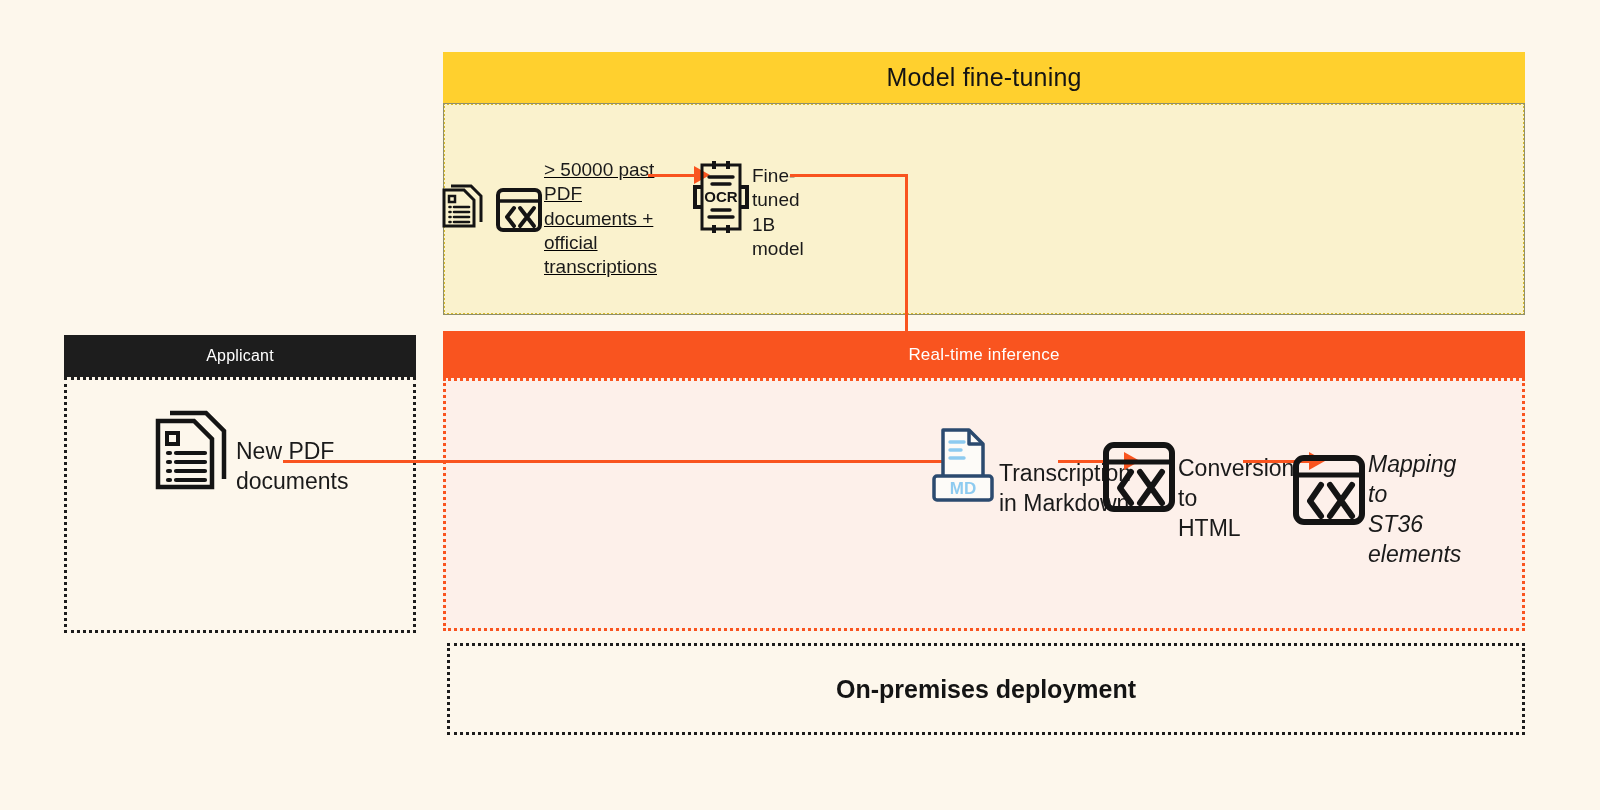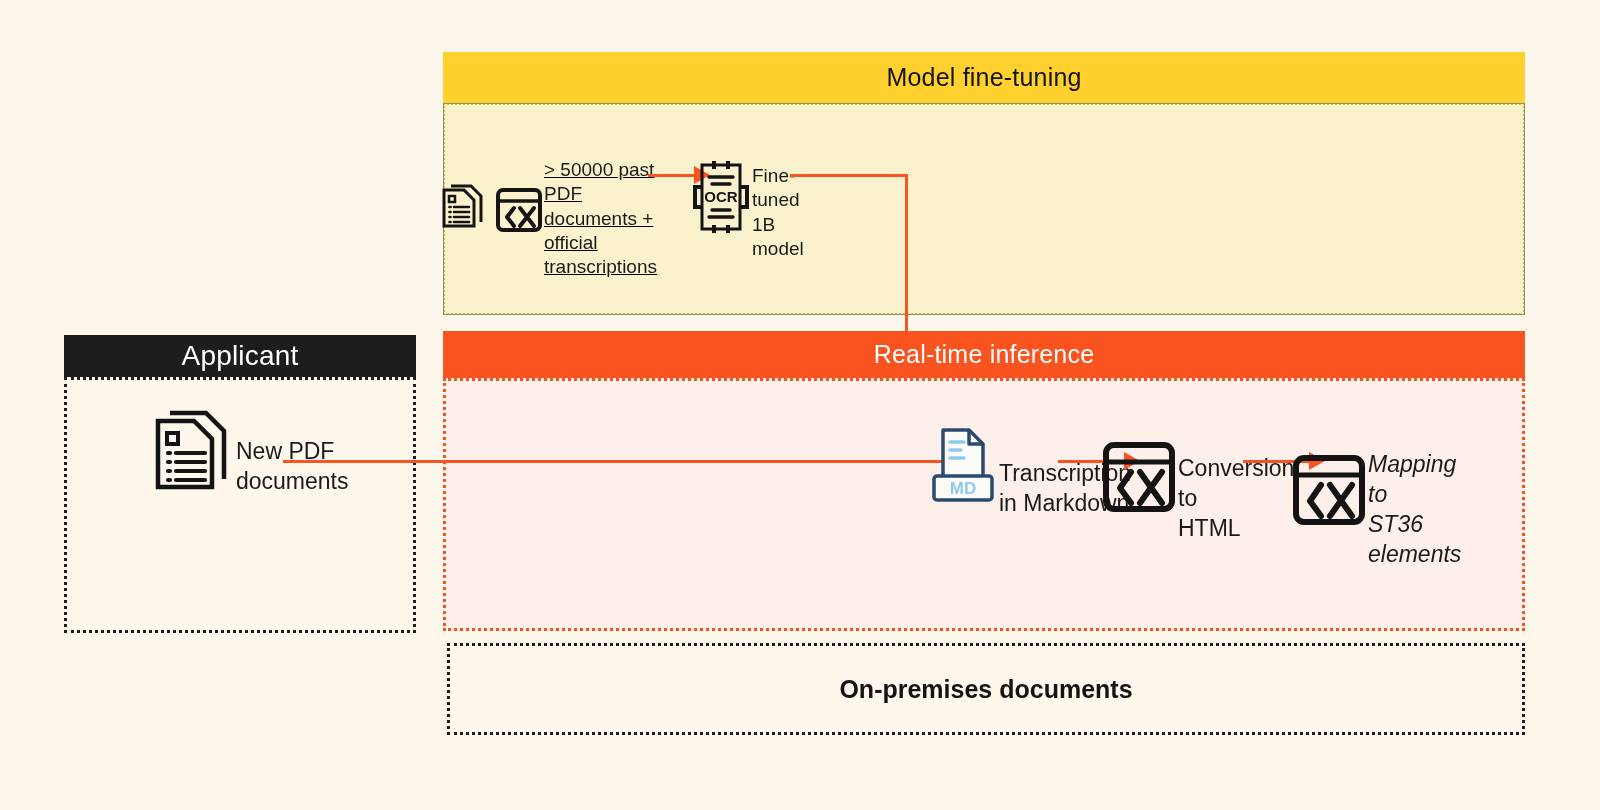--- a/index.html
+++ b/index.html
@@ -43,39 +43,39 @@
     box-sizing: border-box;
     outline: 1px solid #8f8f6b;
     outline-offset: -1px;
   }
 
   #rt-header {
     left: 443px; top: 331px;
     width: 1082px; height: 47px;
     background: #f9541f;
     color: #ffffff;
-    font-size: 25px;
+    font-size: 17px;
   }
 
   #rt-body {
     position: absolute;
     left: 443px; top: 378px;
     width: 1082px; height: 253px;
     background: #fdf0ea;
     border: 3px dotted #f9541f;
     box-sizing: border-box;
   }
 
   
   #ap-header {
     left: 64px; top: 335px;
     width: 352px; height: 42px;
     background: #1d1d1d;
     color: #ffffff;
-    font-size: 28px;
+    font-size: 16px;
   }
   #ap-body {
     position: absolute;
     left: 64px; top: 377px;
     width: 352px; height: 256px;
     background: #fdf7ec;
     border: 3px dotted #1d1d1d;
     box-sizing: border-box;
   }
 
@@ -296,16 +296,16 @@
         <line x1="6" y1="21" x2="72" y2="21" stroke="#141414" stroke-width="5"></line>
         <path d="M31 31 L20 47 L31 62" fill="none" stroke="#141414" stroke-width="6" stroke-linecap="round" stroke-linejoin="round"></path>
         <path d="M40 31 L62 62 M62 31 L40 62" fill="none" stroke="#141414" stroke-width="6" stroke-linecap="round"></path>
       </svg>
     </span>
     <div class="caption lg" style="margin-top:32px;font-style:italic;">Mapping to
 ST36 elements</div>
   </div>
 
   <div id="onprem">
-    <span id="onprem-label">On-premises documents</span>
+    <span id="onprem-label">On-premises deployment</span>
   </div>
 
 </div>
 
 </body></html>

